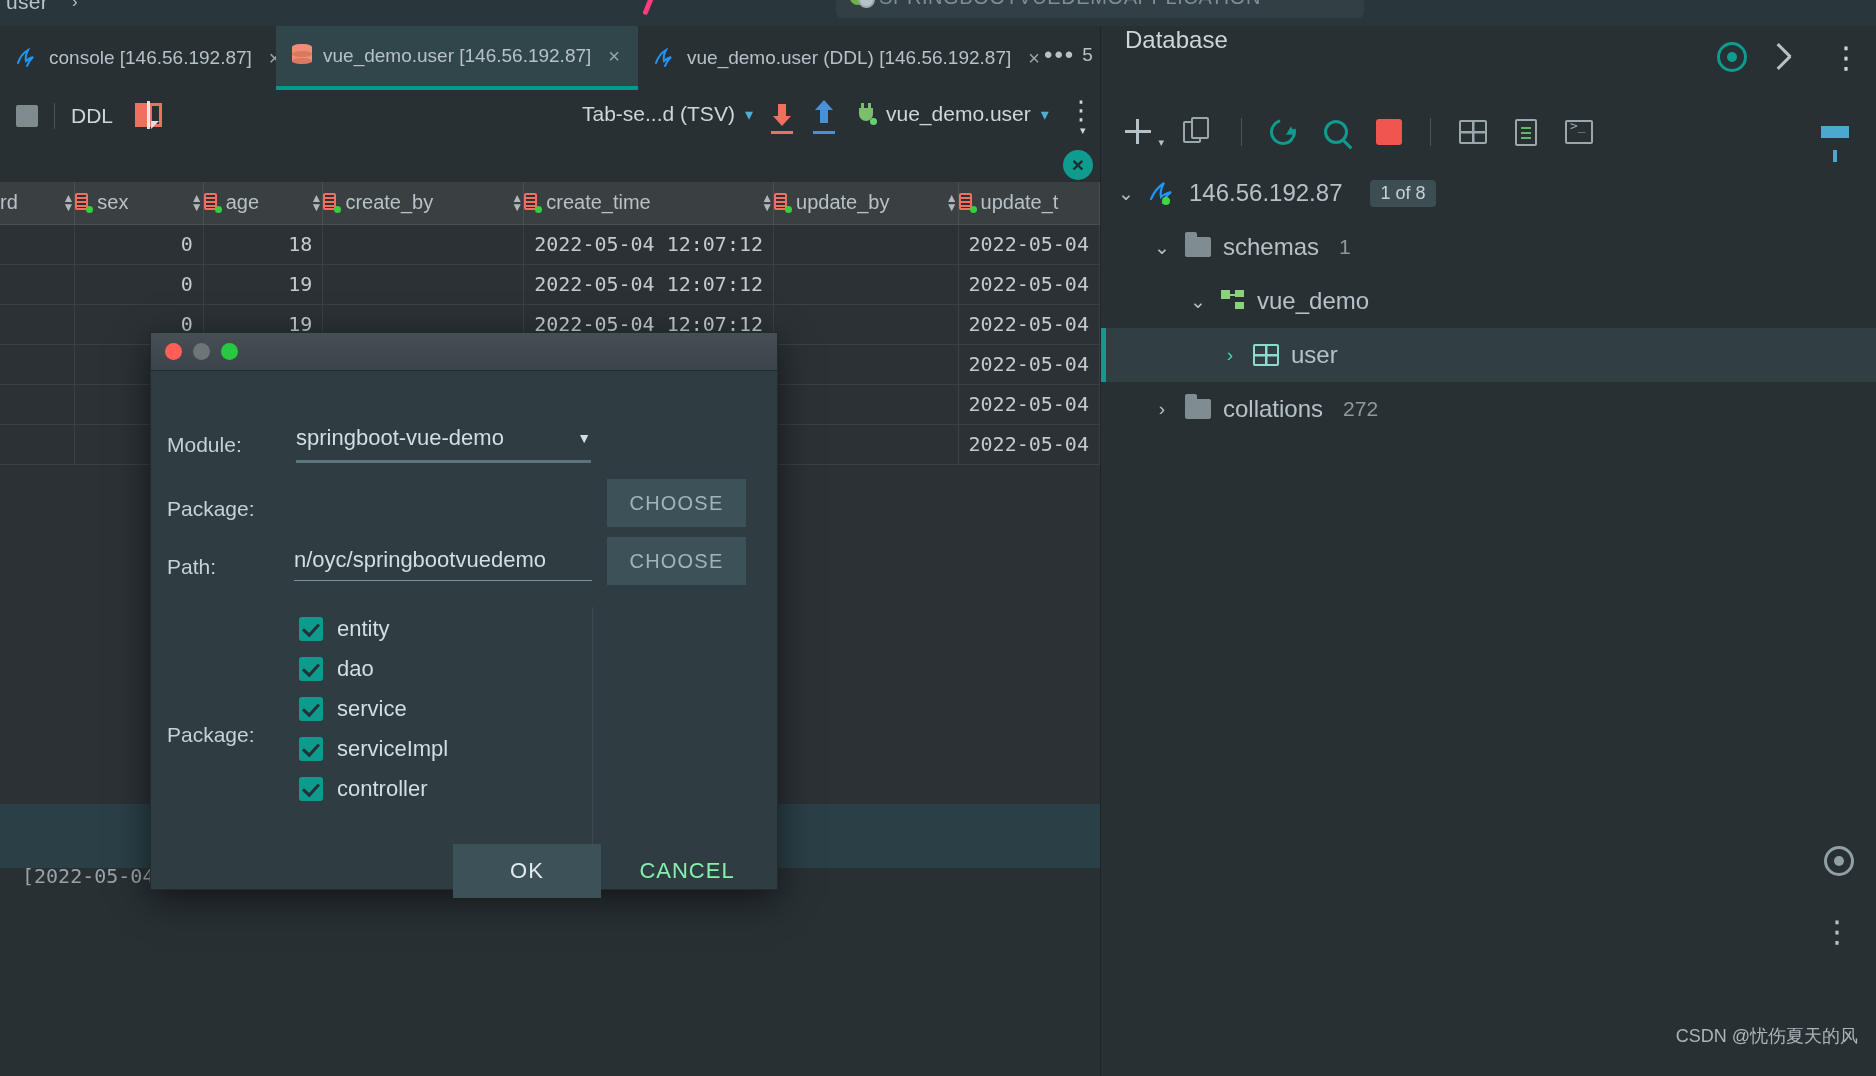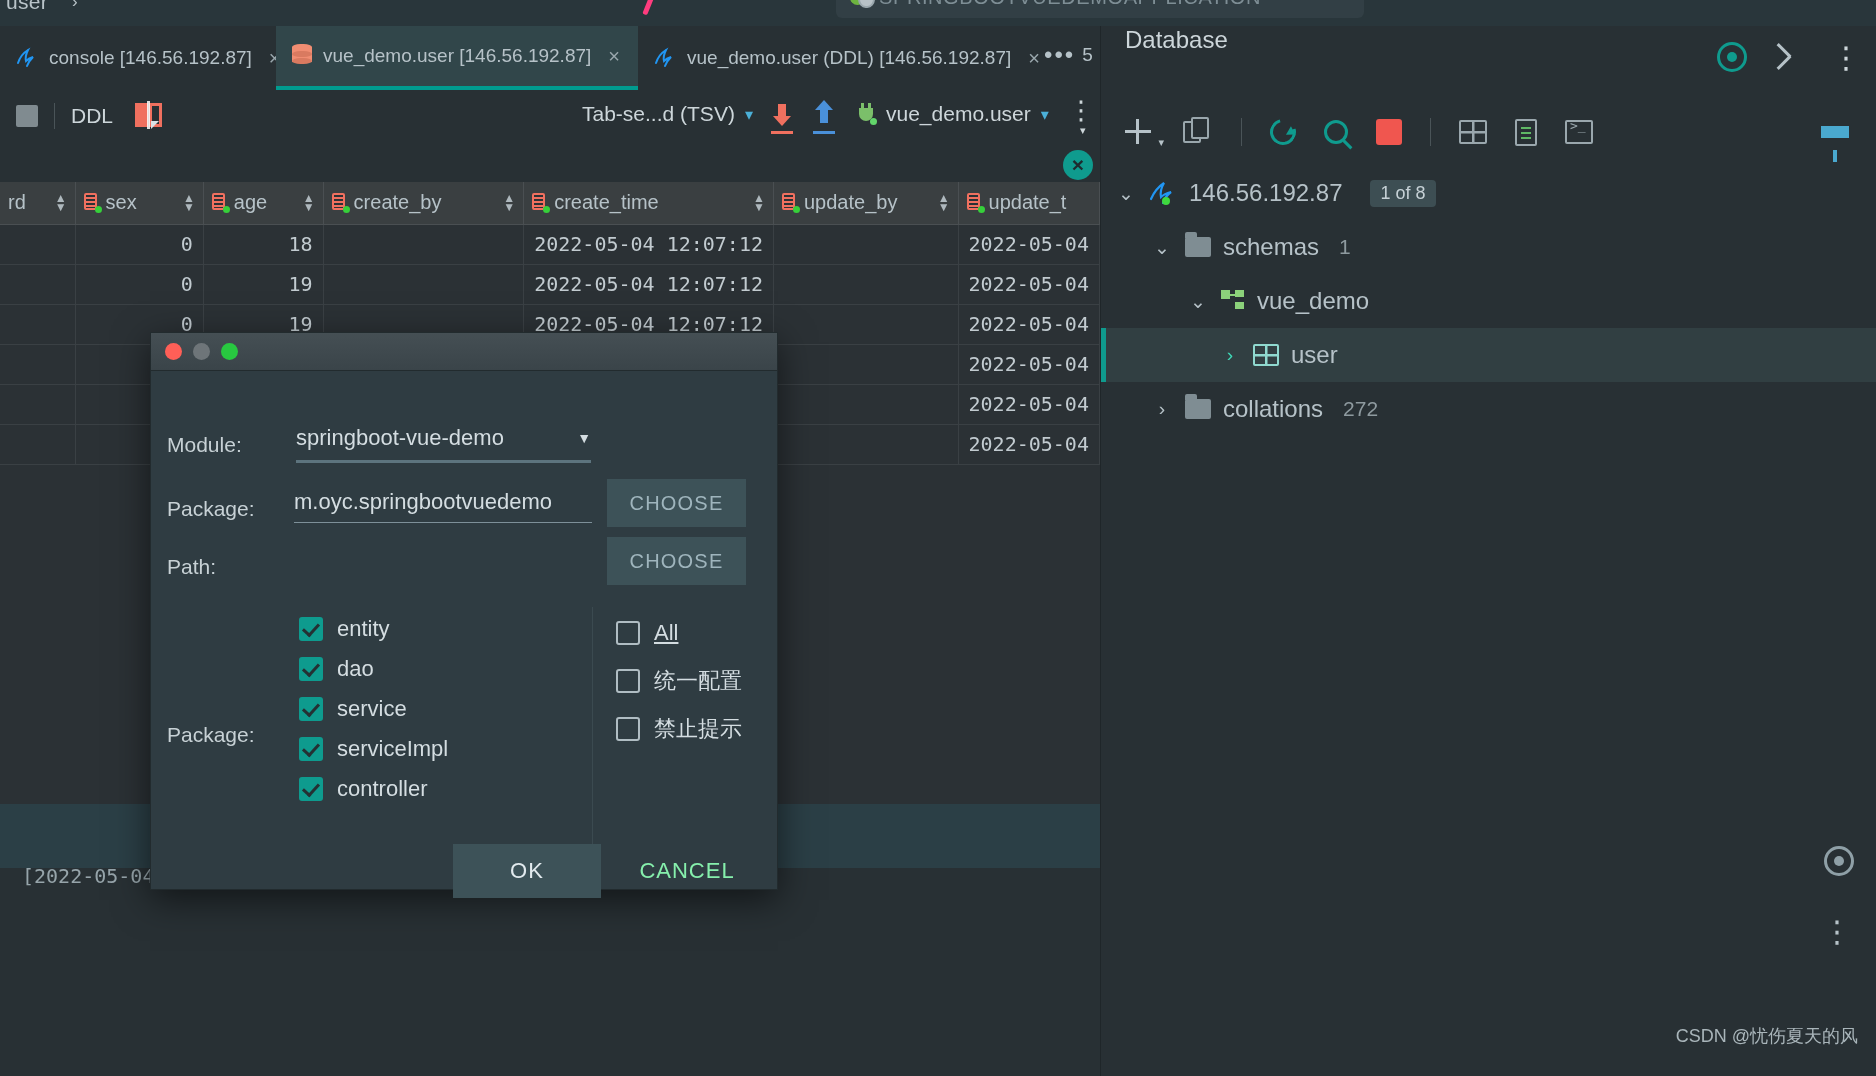--- a/index.html
+++ b/index.html
@@ -200,21 +200,21 @@
     color: #1e2a2e; font-size: 21px; font-weight: bold;
     display: flex; align-items: center; justify-content: center;
   }
   table.grid {
     position: absolute; left: 0; top: 40px;
     border-collapse: collapse; table-layout: fixed;
   }
   table.grid th {
     background: #3a3f41; color: #b6c2c8;
     font-size: 20px; font-weight: normal;
-    height: 42px; padding: 0 8px;
+    height: 42px; padding: 0 0;
     border-right: 1px solid #4a4f52;
     border-bottom: 1px solid #4a4f52;
     text-align: left; white-space: nowrap;
   }
   table.grid td {
     background: #2b3135; color: #c2cbd0;
     font-size: 20px; height: 40px; padding: 0 10px;
     border-right: 1px solid #3a4044;
     border-bottom: 1px solid #3a4044;
     font-family: "DejaVu Sans Mono", monospace;
@@ -811,26 +811,26 @@
         <span class="flabel">Module:</span>
       </div>
       <div class="combo">
         <span class="val">springboot-vue-demo</span>
         <span class="arr">▼</span>
       </div>
 
       <div class="frow r-package">
         <span class="flabel">Package:</span>
       </div>
-      <input class="tfield tf-package" value="m.oyc.springbootvuedemo" style="">
       <button class="choosebtn cb-package">CHOOSE</button>
 
       <div class="frow r-path">
         <span class="flabel">Path:</span>
       </div>
+      <input class="tfield tf-path" value="n/oyc/springbootvuedemo" style="">
       <button class="choosebtn cb-path">CHOOSE</button>
 
       <div class="tmpl-label">Package:</div>
       <div class="dlg-divider-v"></div>
 
       <div class="cklist-left">
         <div class="ckrow">
           <span class="ckbox on"></span>
           <span class="cklabel">entity</span>
         </div>
@@ -845,33 +845,19 @@
         <div class="ckrow">
           <span class="ckbox on"></span>
           <span class="cklabel">serviceImpl</span>
         </div>
         <div class="ckrow">
           <span class="ckbox on"></span>
           <span class="cklabel">controller</span>
         </div>
       </div>
 
-      <div class="cklist-right">
-        <div class="ckrow ckrow-sp">
-          <span class="ckbox off"></span>
-          <span class="cklabel"><span class="u">All</span></span>
-        </div>
-        <div class="ckrow ckrow-sp">
-          <span class="ckbox off"></span>
-          <span class="cklabel">统一配置</span>
-        </div>
-        <div class="ckrow ckrow-sp">
-          <span class="ckbox off"></span>
-          <span class="cklabel">禁止提示</span>
-        </div>
-      </div>
 
       <button class="okbtn">OK</button>
       <button class="cancelbtn">CANCEL</button>
     </div>
   </div>
 
 </div>
 
 </body></html>

